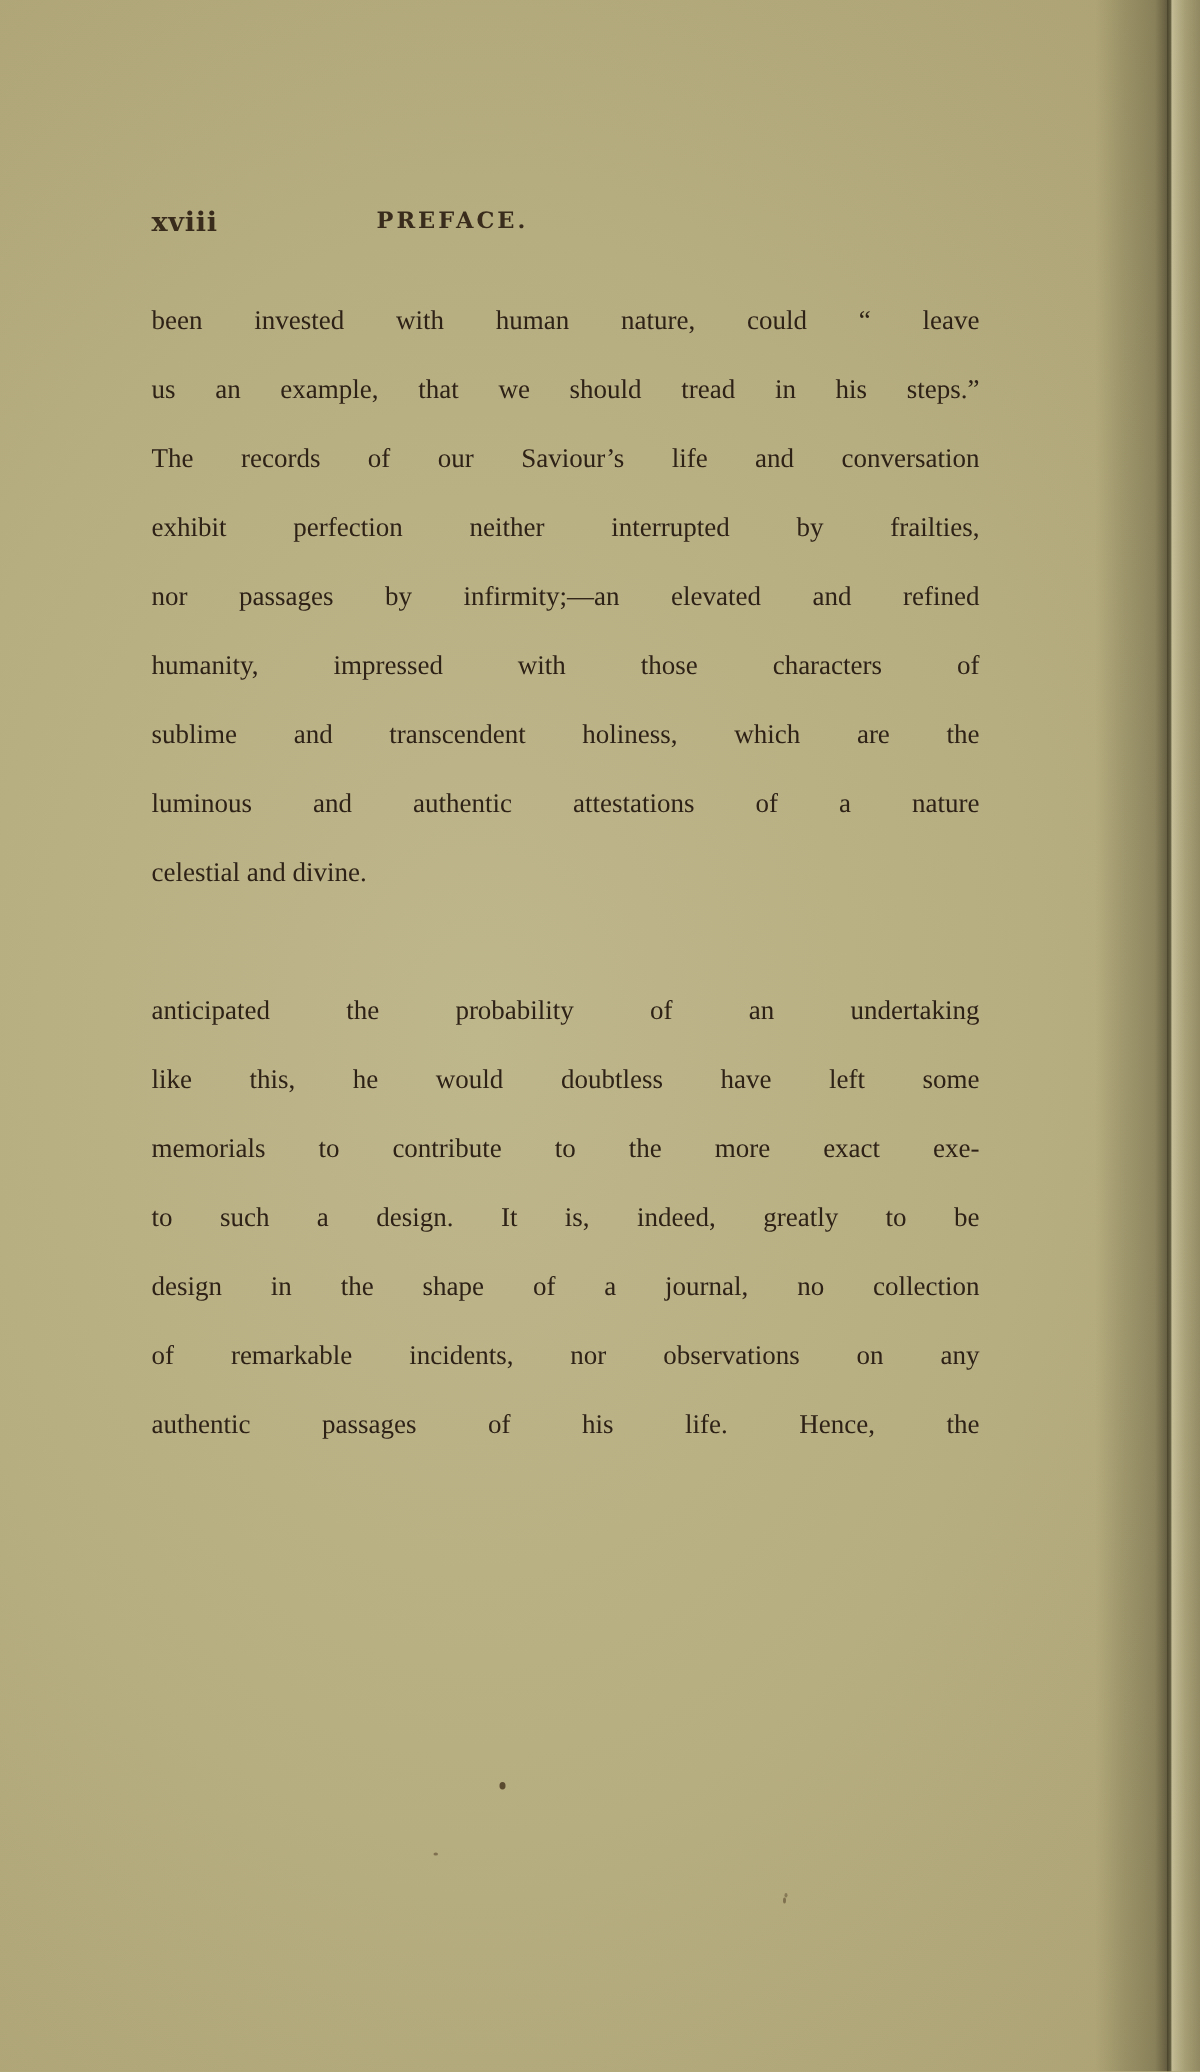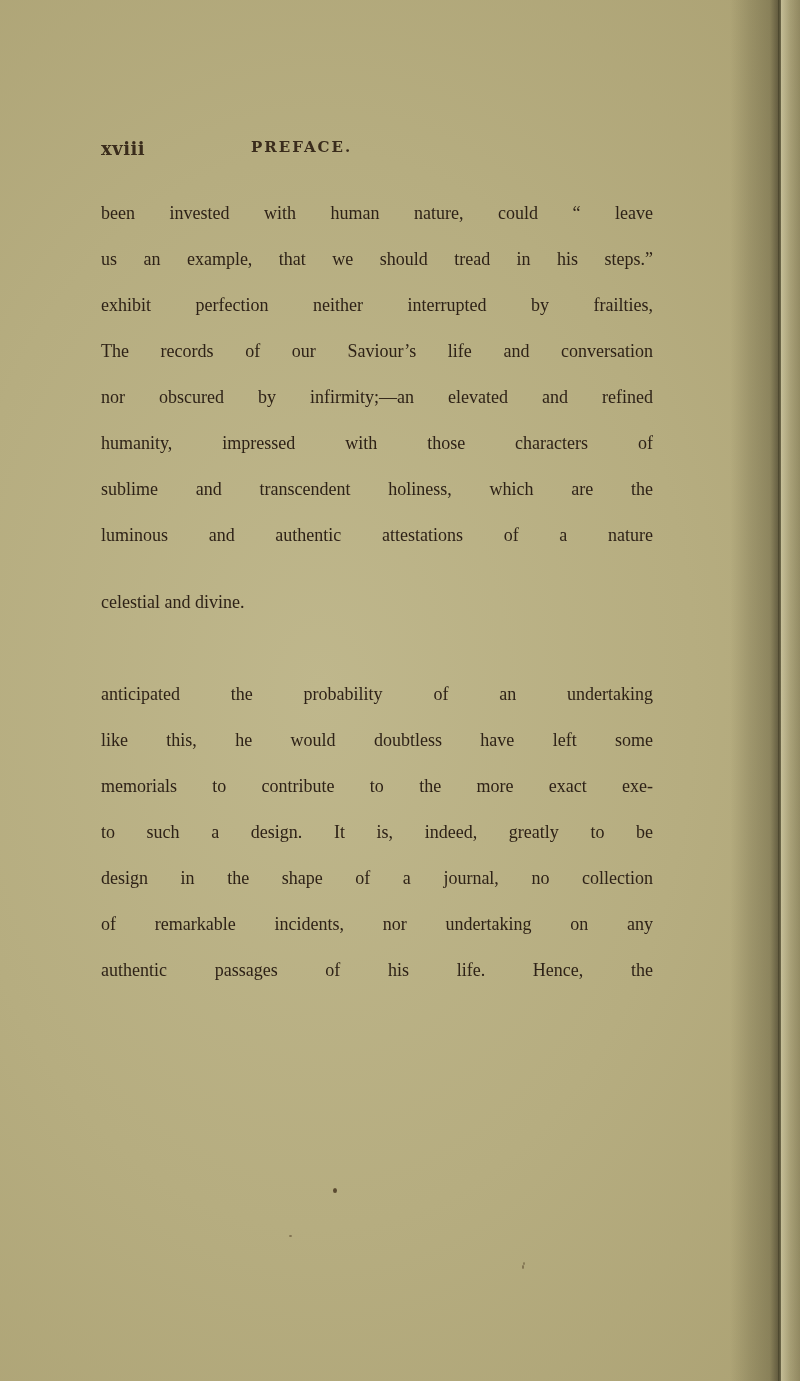--- a/index.html
+++ b/index.html
@@ -27,56 +27,56 @@
       font-size: 15px; font-weight: bold; letter-spacing: 2px; margin-left: 28px;
     }
     .text-block {
       position: absolute; left: 101px; top: 196px; width: 552px;
       font-family: "Liberation Serif", serif; font-size: 18px; color: #2e2217;
     }
     .line {
       display: block; height: 46px; line-height: 34px;
       text-align: justify; text-align-last: justify; white-space: nowrap;
     }
-    .line.last { text-align-last: left; margin-top: 21px; }
+    .line.last { text-align-last: left; }
     .para-gap { height: 46px; }
     .indent { padding-left: 18px; }
     .spine { position:absolute; left:778px; top:0; width:3px; height:1381px; background: rgba(50,45,25,0.55); }
     .edge { position:absolute; left:781px; top:0; width:19px; height:1381px; background: linear-gradient(90deg, rgba(215,210,175,0.35), rgba(140,132,95,0.35)); }
     .speck { position:absolute; background:#5a4a30; border-radius:50%; }
   </style>
 </head>
 <body>
 
 <div class="page">
   <div class="running-head">
     <span class="folio">xviii</span>
     <span class="running-title">PREFACE.</span>
   </div>
 
   <div class="text-block">
     <div>
       <span class="line">been invested with human nature, could “ leave</span>
       <span class="line">us an example, that we should tread in his steps.”</span>
+      <span class="line">The records of our Saviour’s life and conversation</span>
       <span class="line">exhibit perfection neither interrupted by frailties,</span>
-      <span class="line">The records of our Saviour’s life and conversation</span>
-      <span class="line">nor obscured by infirmity;—an elevated and refined</span>
+      <span class="line">nor passages by infirmity;—an elevated and refined</span>
       <span class="line">humanity, impressed with those characters of</span>
       <span class="line">sublime and transcendent holiness, which are the</span>
       <span class="line">luminous and authentic attestations of a nature</span>
       <span class="line last">celestial and divine.</span>
     </div>
     <div class="para-gap"></div>
     <div>
       <span class="line">anticipated the probability of an undertaking</span>
       <span class="line">like this, he would doubtless have left some</span>
       <span class="line">memorials to contribute to the more exact exe-</span>
       <span class="line">to such a design. It is, indeed, greatly to be</span>
       <span class="line">design in the shape of a journal, no collection</span>
-      <span class="line">of remarkable incidents, nor undertaking on any</span>
+      <span class="line">of remarkable incidents, nor observations on any</span>
       <span class="line">authentic passages of his life. Hence, the</span>
     </div>
   </div>
 
   <div class="spine"></div>
   <div class="edge"></div>
   <div class="speck" style="left:333px;top:1188px;width:4px;height:5px;"></div>
   <div class="speck" style="left:289px;top:1235px;width:3px;height:2px;opacity:0.6;"></div>
   <div class="speck" style="left:522px;top:1265px;width:2px;height:4px;opacity:0.6;"></div>
   <div class="speck" style="left:523px;top:1262px;width:2px;height:3px;opacity:0.5;"></div>

